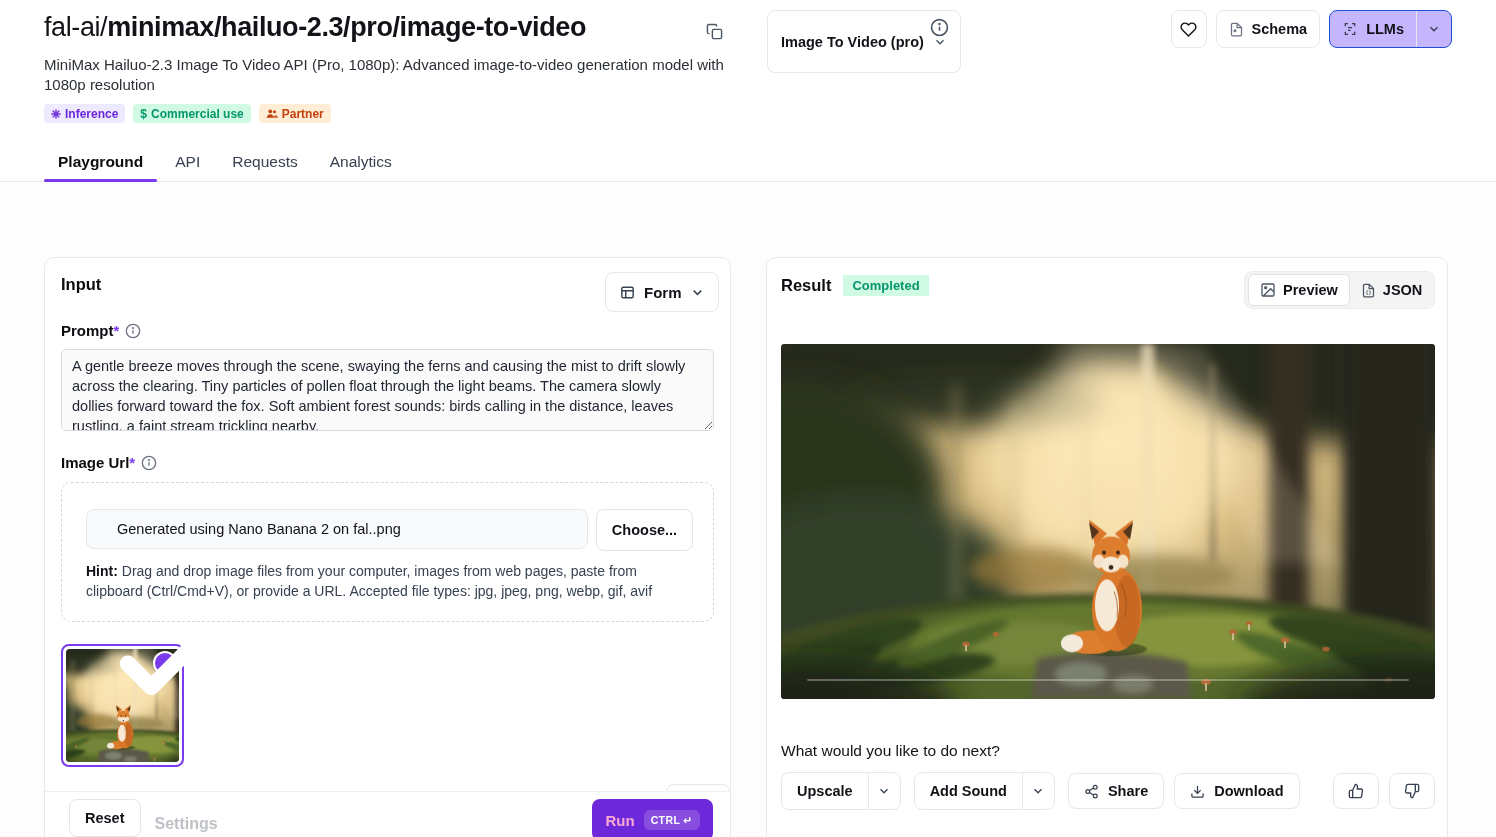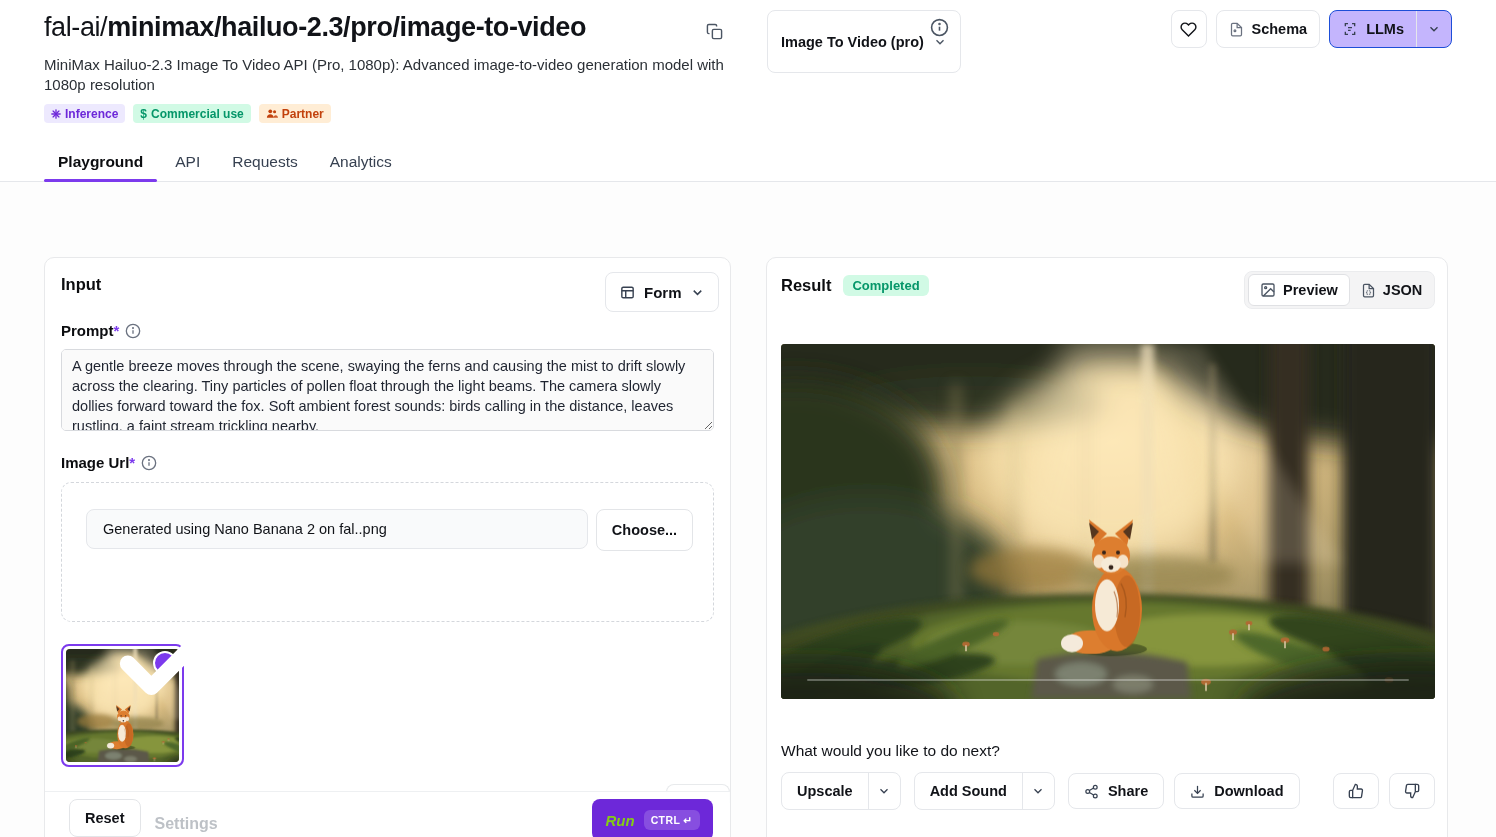--- a/index.html
+++ b/index.html
@@ -48,45 +48,45 @@
   .form-btn{left:560px;top:14px;height:38px;display:flex;align-items:center;gap:8px;padding:0 13px;border:1px solid #e5e7eb;
             border-radius:8px;background:#fff;font-size:15px;font-weight:700;cursor:pointer;}
   .field-label{display:flex;align-items:center;gap:6px;font-size:15px;font-weight:600;color:#0c0d10;}
   .req{color:#7c3aed;font-weight:700;}
   .info-ic{color:#6b7280;display:inline-flex;}
   .prompt-area{left:16px;top:91px;width:653px;height:82px;box-sizing:border-box;border:1px solid #d8dade;border-radius:5px;
                background:#fafafa;resize:vertical;font-family:"Liberation Sans",sans-serif;font-size:14.5px;line-height:20px;
                color:#1f2430;padding:6px 10px;outline:none;}
   .dashed-box{left:16px;top:224px;width:653px;height:140px;border:1.5px dashed #d4d7dc;border-radius:10px;box-sizing:border-box;}
   .file-input{position:absolute;left:24px;top:26px;width:502px;height:40px;box-sizing:border-box;background:#f9fafb;
-              border:1px solid #e5e7eb;border-radius:8px;padding:0 16px;font-family:"Liberation Sans",sans-serif;
+              border:1px solid #e5e7eb;border-radius:8px;padding:0 30px;font-family:"Liberation Sans",sans-serif;
               font-size:14.5px;font-weight:500;color:#111318;outline:none;}
   .choose-btn{position:absolute;left:534px;top:26px;width:95px;height:40px;background:#fff;border:1px solid #e3e5e8;
               border-radius:8px;font-size:14.5px;font-weight:700;cursor:pointer;display:flex;align-items:center;justify-content:center;}
   .hint{position:absolute;left:24px;top:78px;width:604px;font-size:14px;line-height:20px;color:#374151;}
   .hint b{color:#111318;}
   .thumb{left:16px;top:386px;width:123px;height:123px;border:2.5px solid #7c3aed;border-radius:8px;background:#fff;
          box-sizing:border-box;padding:2.5px;cursor:pointer;}
   .thumb svg{width:113px;height:113px;border-radius:4px;}
   .check-badge{position:absolute;right:5px;top:5px;width:24px;height:24px;border-radius:50%;background:#7c3aed;
                border:2px solid #fff;box-sizing:border-box;display:flex;align-items:center;justify-content:center;}
   .ghost-box{left:621px;top:526px;width:62px;height:18px;border:1px solid #e8eaec;border-bottom:none;border-radius:8px 8px 0 0;background:#fff;z-index:2;}
   .run-footer{left:0;top:533px;width:685px;height:70px;background:rgba(255,255,255,0.84);backdrop-filter:blur(3px);
               border-top:1px solid #eef0f2;z-index:3;display:flex;align-items:flex-start;padding:7px 17px 0 24px;box-sizing:border-box;}
   .reset-btn{height:36px;padding:0 15px;background:#fff;border:1px solid #e3e5e8;border-radius:8px;font-size:14.5px;
              font-weight:700;cursor:pointer;display:flex;align-items:center;}
   .settings-ghost{margin-left:14px;margin-top:16px;font-size:16px;font-weight:600;color:#9aa0a8;opacity:0.65;}
   .run-btn{margin-left:auto;height:42px;width:121px;background:#6d28d9;border:none;border-radius:8px;display:flex;
            align-items:center;justify-content:center;gap:9px;cursor:pointer;}
-  .run-label{color:#84cc16;font-size:15px;font-weight:700;font-style:italic;}
+  .run-label{color:#f9a8d4;font-size:15px;font-weight:700;}
   .run-kbd{background:rgba(255,255,255,0.18);color:#fff;font-size:10.5px;font-weight:800;letter-spacing:0.4px;
            border-radius:6px;padding:4px 7px;}
   
   .result-head{left:14px;top:17px;display:flex;align-items:center;gap:12px;}
-  .status-badge{background:#d1fae5;color:#059669;font-size:13px;font-weight:700;padding:3px 9px;border-radius:6px;}
+  .status-badge{background:#d1fae5;color:#059669;font-size:13px;font-weight:700;padding:3px 9px;border-radius:0;}
   .view-switch{left:477px;top:13px;height:38px;display:flex;align-items:center;background:#f4f4f5;border:1px solid #ebecee;
                border-radius:8px;padding:0 3px;box-sizing:border-box;width:191px;}
   .seg{display:flex;align-items:center;gap:7px;font-size:14.5px;font-weight:600;color:#111318;cursor:pointer;height:30px;padding:0 11px;}
   .seg.selected{background:#fff;border:1px solid #e0e1e4;border-radius:6px;font-weight:700;}
   .video-frame{left:14px;top:86px;width:654px;height:355px;border-radius:4px;overflow:hidden;background:#2c2f20;cursor:pointer;}
   .video-frame svg{width:654px;height:355px;}
   .scrubber{position:absolute;left:26px;right:26px;bottom:18px;height:2px;background:rgba(255,255,255,0.30);border-radius:1px;cursor:pointer;}
   .next-q{left:14px;top:484px;font-size:15.5px;color:#111318;}
   .action-row{left:14px;top:514px;display:flex;align-items:center;width:654px;}
   .split{display:flex;align-items:stretch;height:36px;border:1px solid #e5e7eb;border-radius:8px;background:#fff;overflow:hidden;}
@@ -377,20 +377,23 @@
             <circle cx="12" cy="7.6" r="0.6" fill="currentColor"></circle>
           </svg>
       </span>
     </div>
 
     <div class="abs dashed-box">
       <input class="file-input" spellcheck="false" value="Generated using Nano Banana 2 on fal..png" style="">
       <div class="choose-btn">
         <span>Choose...</span>
       </div>
+      <div class="hint">
+        <b>Hint:</b><span> Drag and drop image files from your computer, images from web pages, paste from clipboard (Ctrl/Cmd+V), or provide a URL. Accepted file types: jpg, jpeg, png, webp, gif, avif</span>
+      </div>
     </div>
 
     <div class="abs thumb">
       <svg viewBox="155 5 345 345" preserveAspectRatio="none">
           <use href="#scene"></use>
         </svg>
       <div class="check-badge">
         <span>
           <svg width="12" height="12" viewBox="0 0 24 24" fill="none" stroke="#fff" stroke-width="3.4" stroke-linecap="round" stroke-linejoin="round">
               <polyline points="20 6 9 17 4 12"></polyline>

